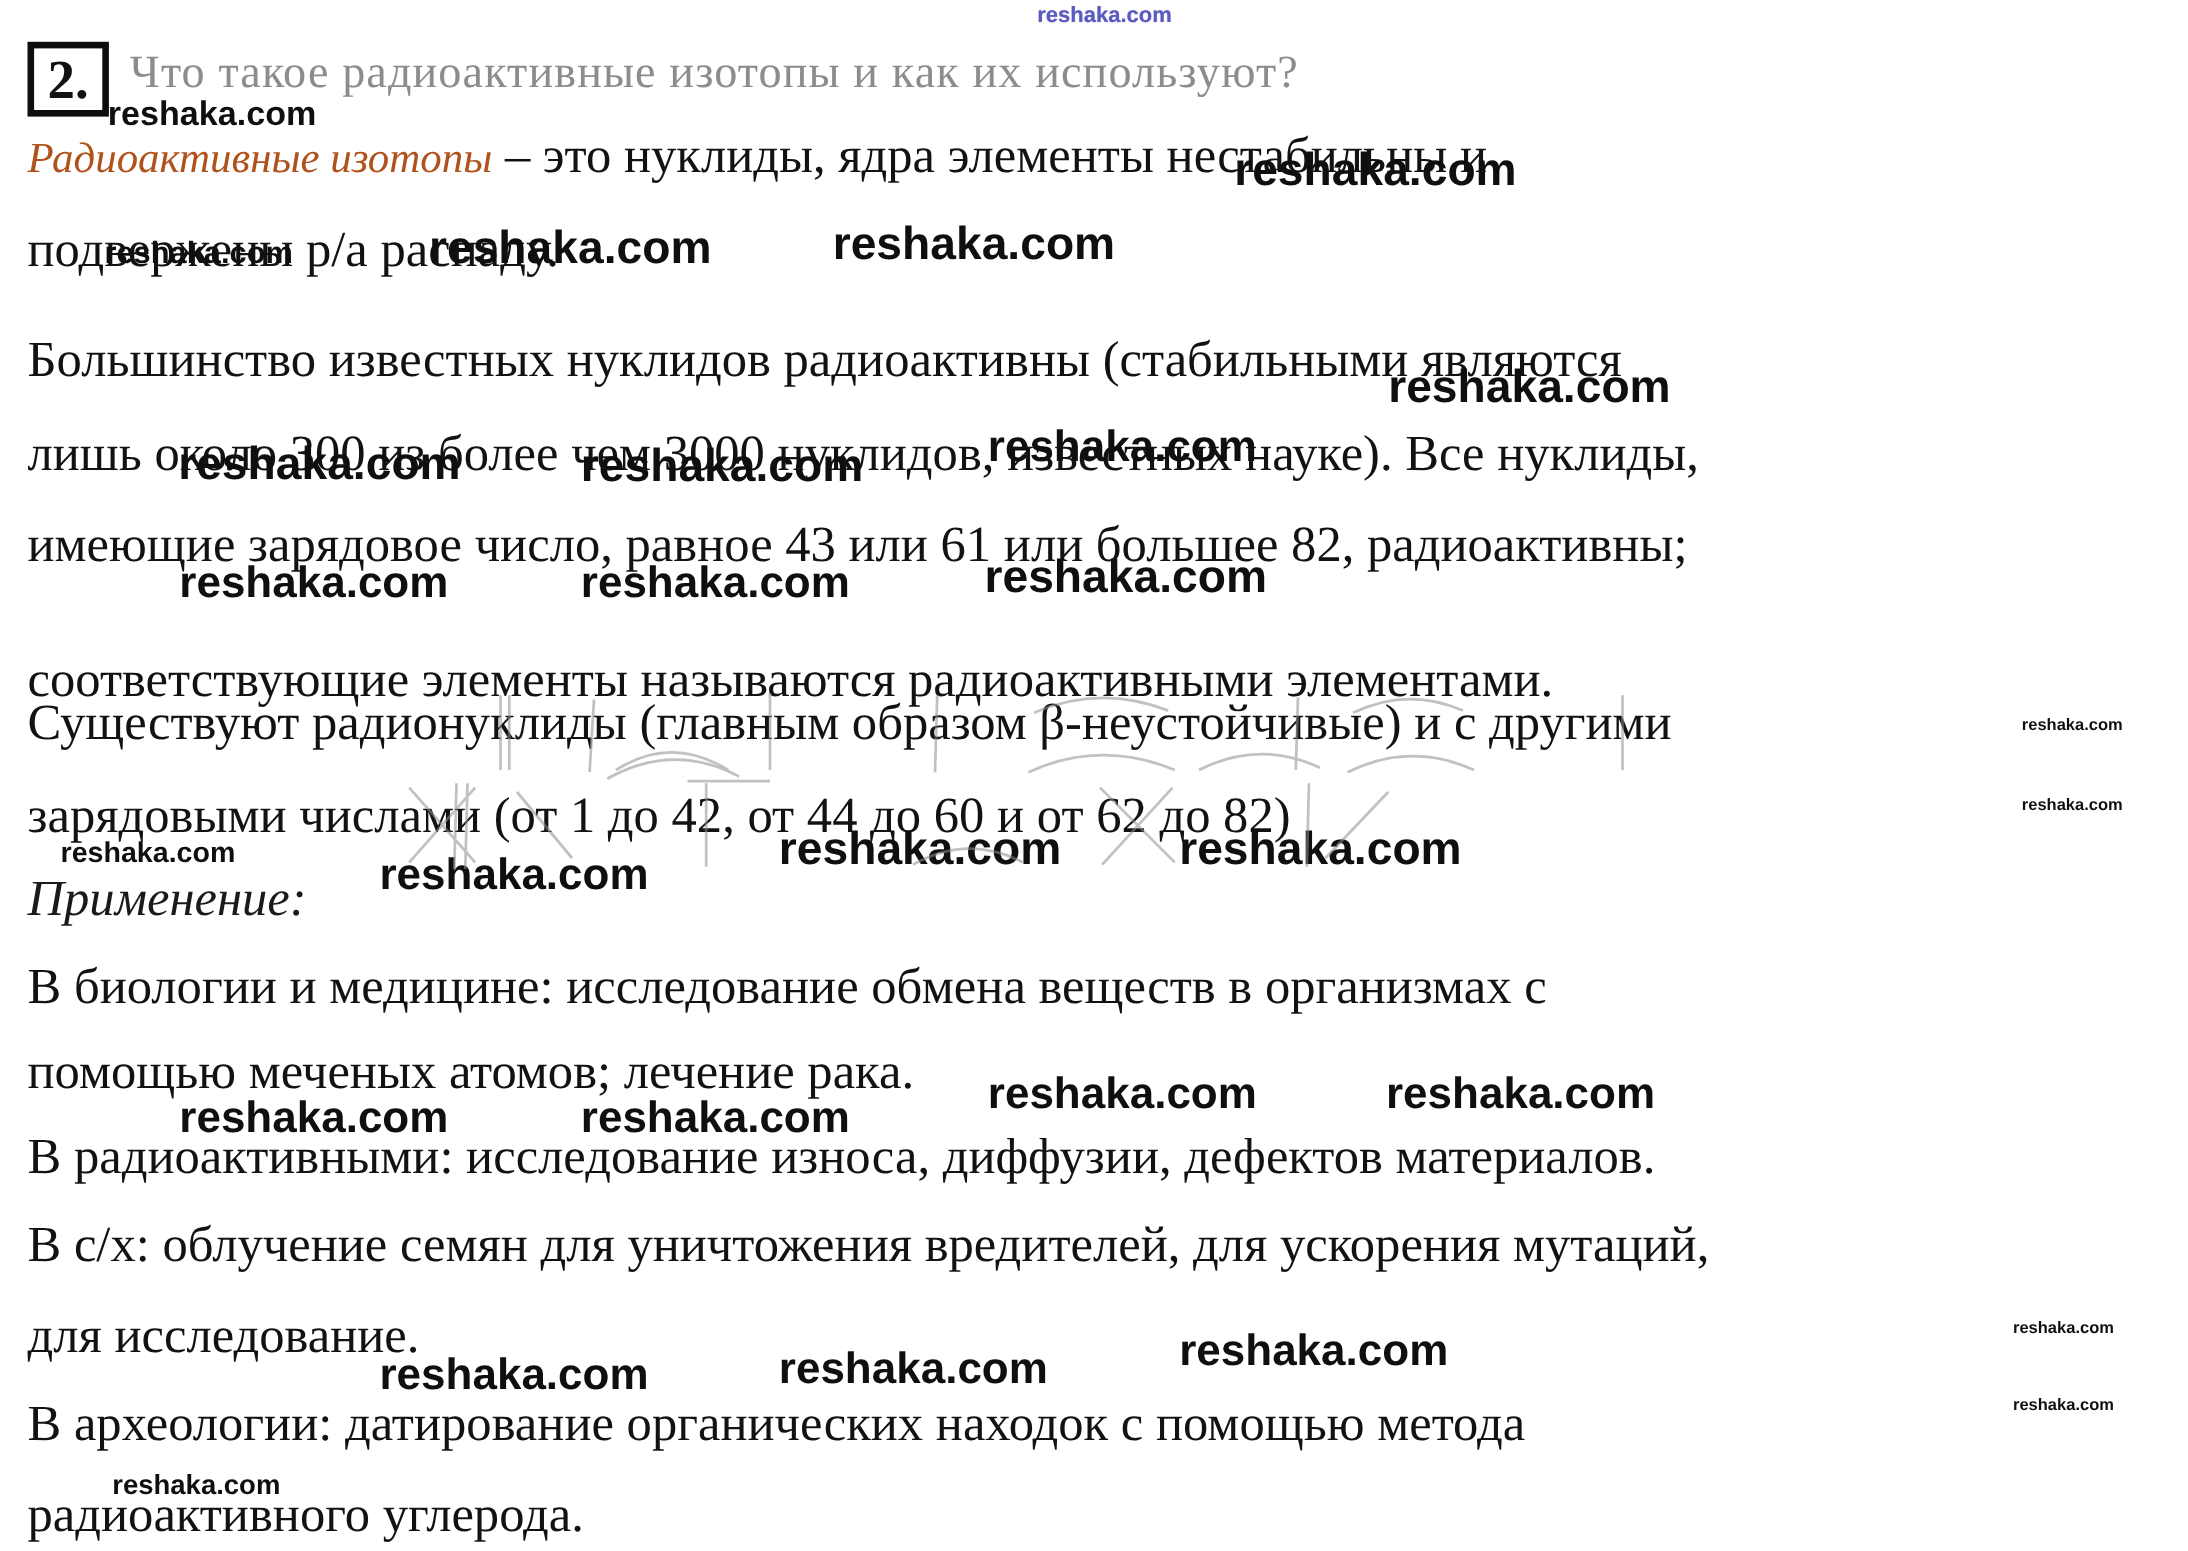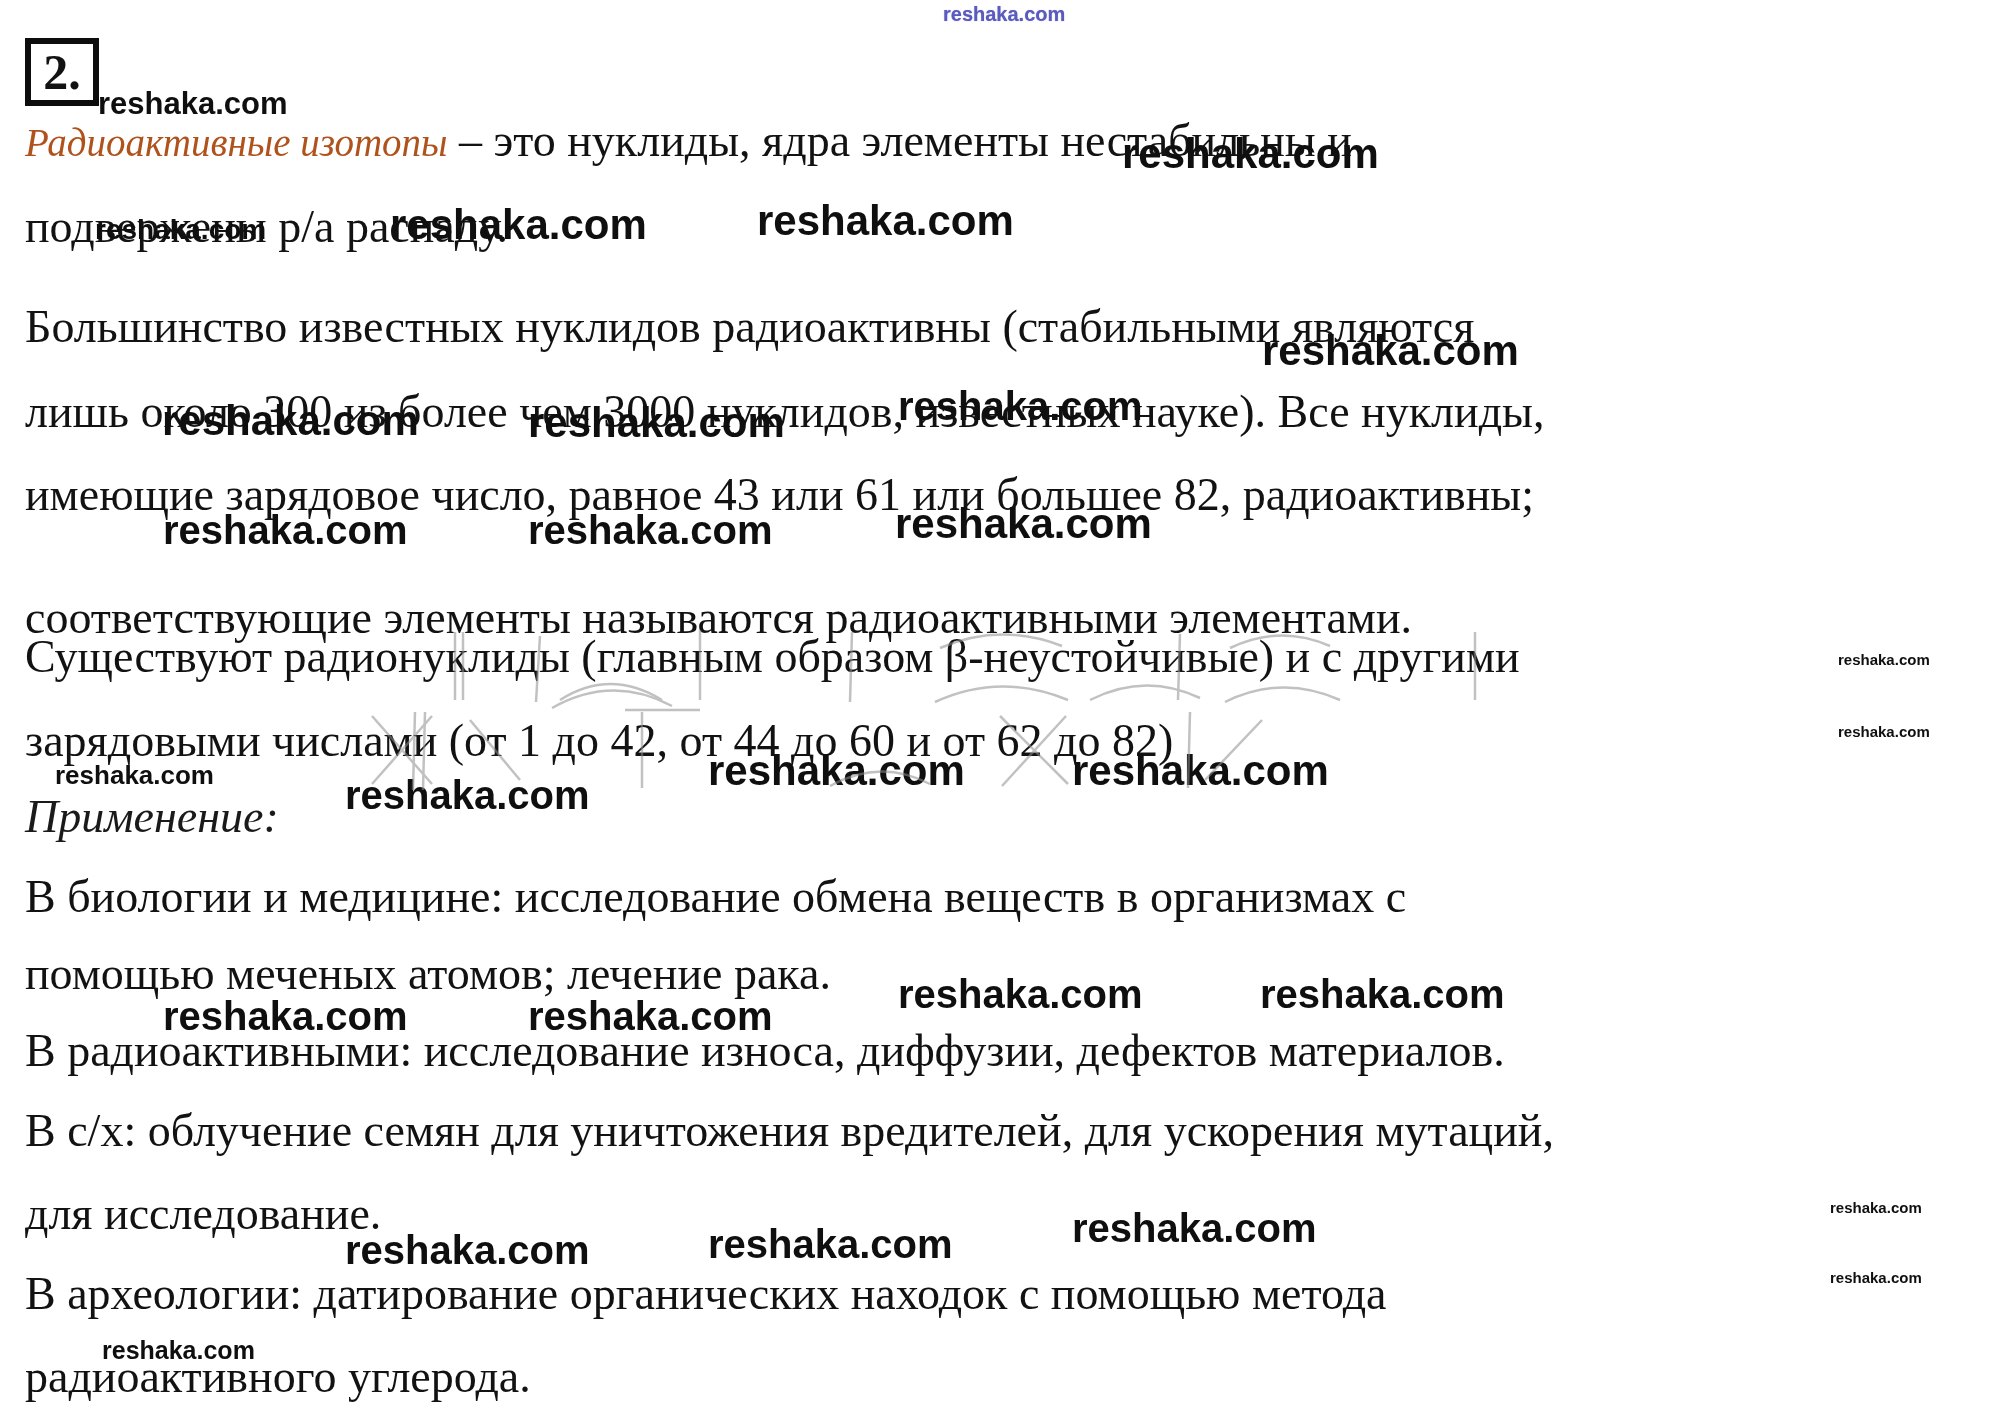--- a/index.html
+++ b/index.html
@@ -63,20 +63,21 @@
 </style>
 </head>
 <body>
 
 <div id="page">
 
   <div id="number-box">
     <span>2.</span>
   </div>
 
+  <div id="heading">Что такое радиоактивные изотопы и как их используют?</div>
 
   <div id="lines-host">
       <div class="text-line" style="top: 112px;"><span class="seg-term">Радиоактивные изотопы</span><span class="seg-body"> – это нуклиды, ядра элементы нестабильны и</span></div>
       <div class="text-line" style="top: 198px;"><span class="seg-body">подвержены р/а распаду.</span></div>
       <div class="text-line" style="top: 298px;"><span class="seg-body">Большинство известных нуклидов радиоактивны (стабильными являются</span></div>
       <div class="text-line" style="top: 383px;"><span class="seg-body">лишь около 300 из более чем 3000 нуклидов, известных науке). Все нуклиды,</span></div>
       <div class="text-line" style="top: 466px;"><span class="seg-body">имеющие зарядовое число, равное 43 или 61 или большее 82, радиоактивны;</span></div>
       <div class="text-line" style="top: 548px; margin-top: 41px;"><span class="seg-body">соответствующие элементы называются радиоактивными элементами.</span></div>
       <div class="text-line" style="top: 628px;"><span class="seg-body">Существуют радионуклиды (главным образом β-неустойчивые) и с другими</span></div>
       <div class="text-line" style="top: 712px;"><span class="seg-body">зарядовыми числами (от 1 до 42, от 44 до 60 и от 62 до 82)</span></div>

